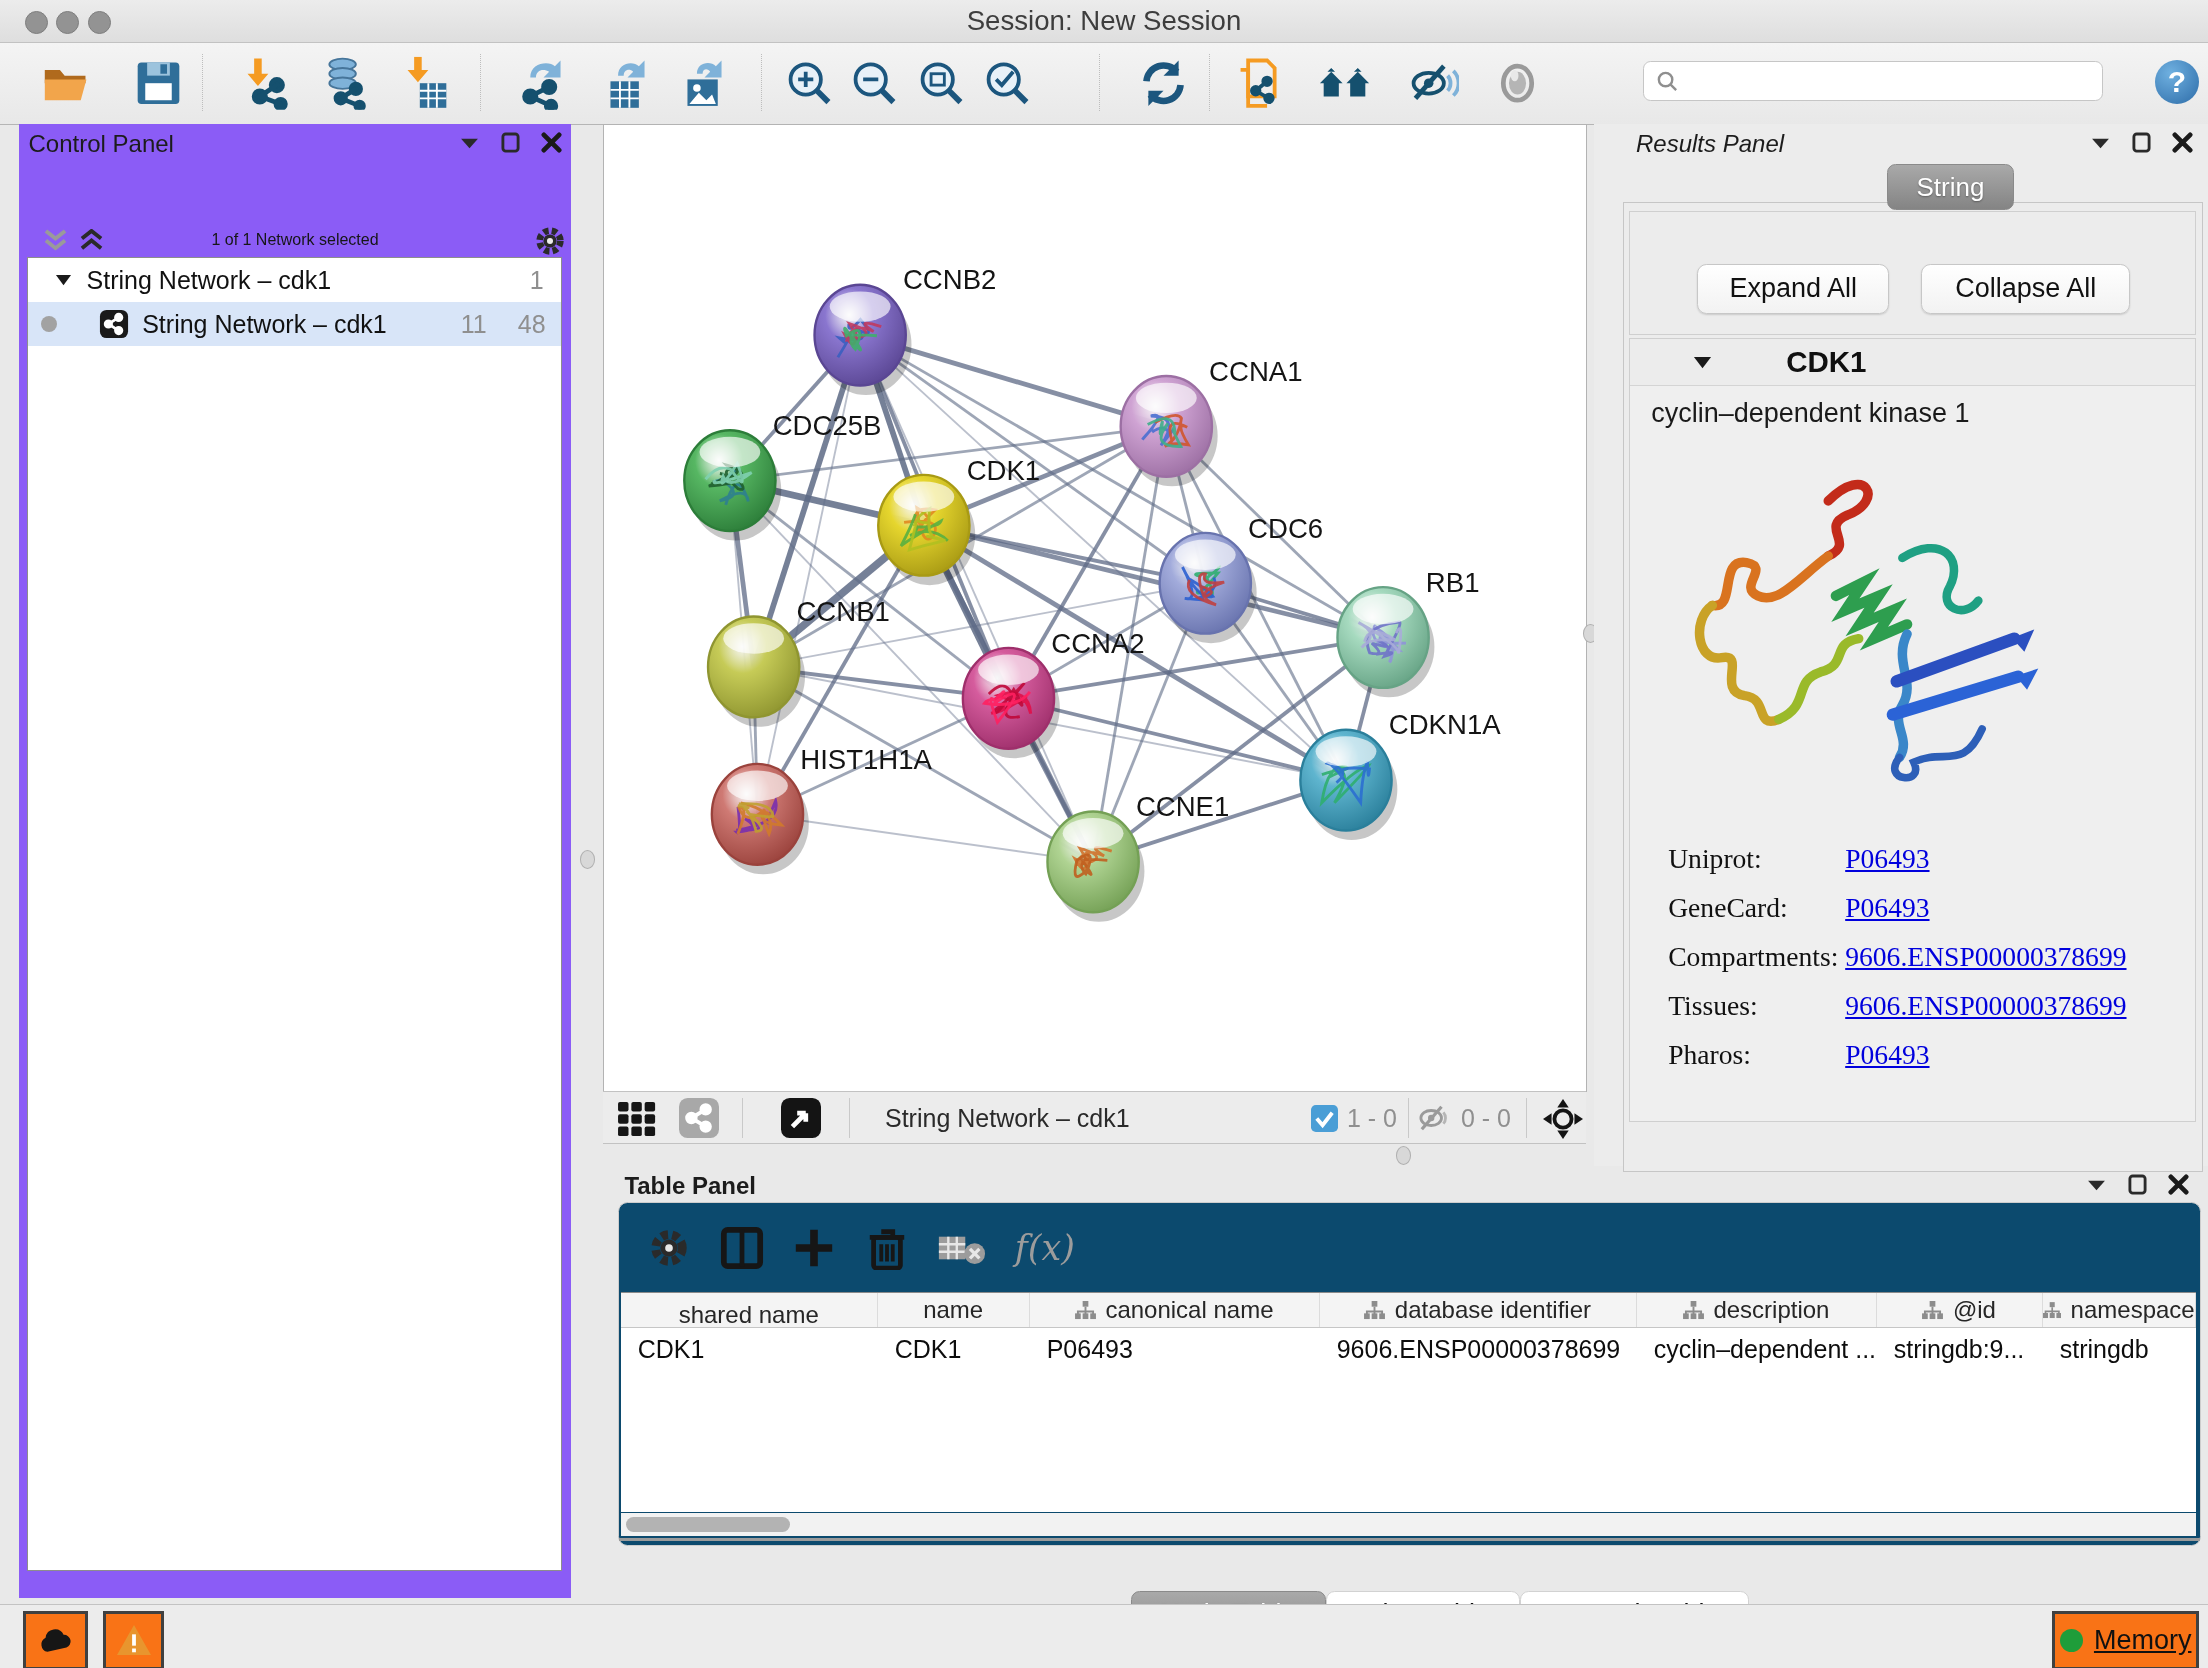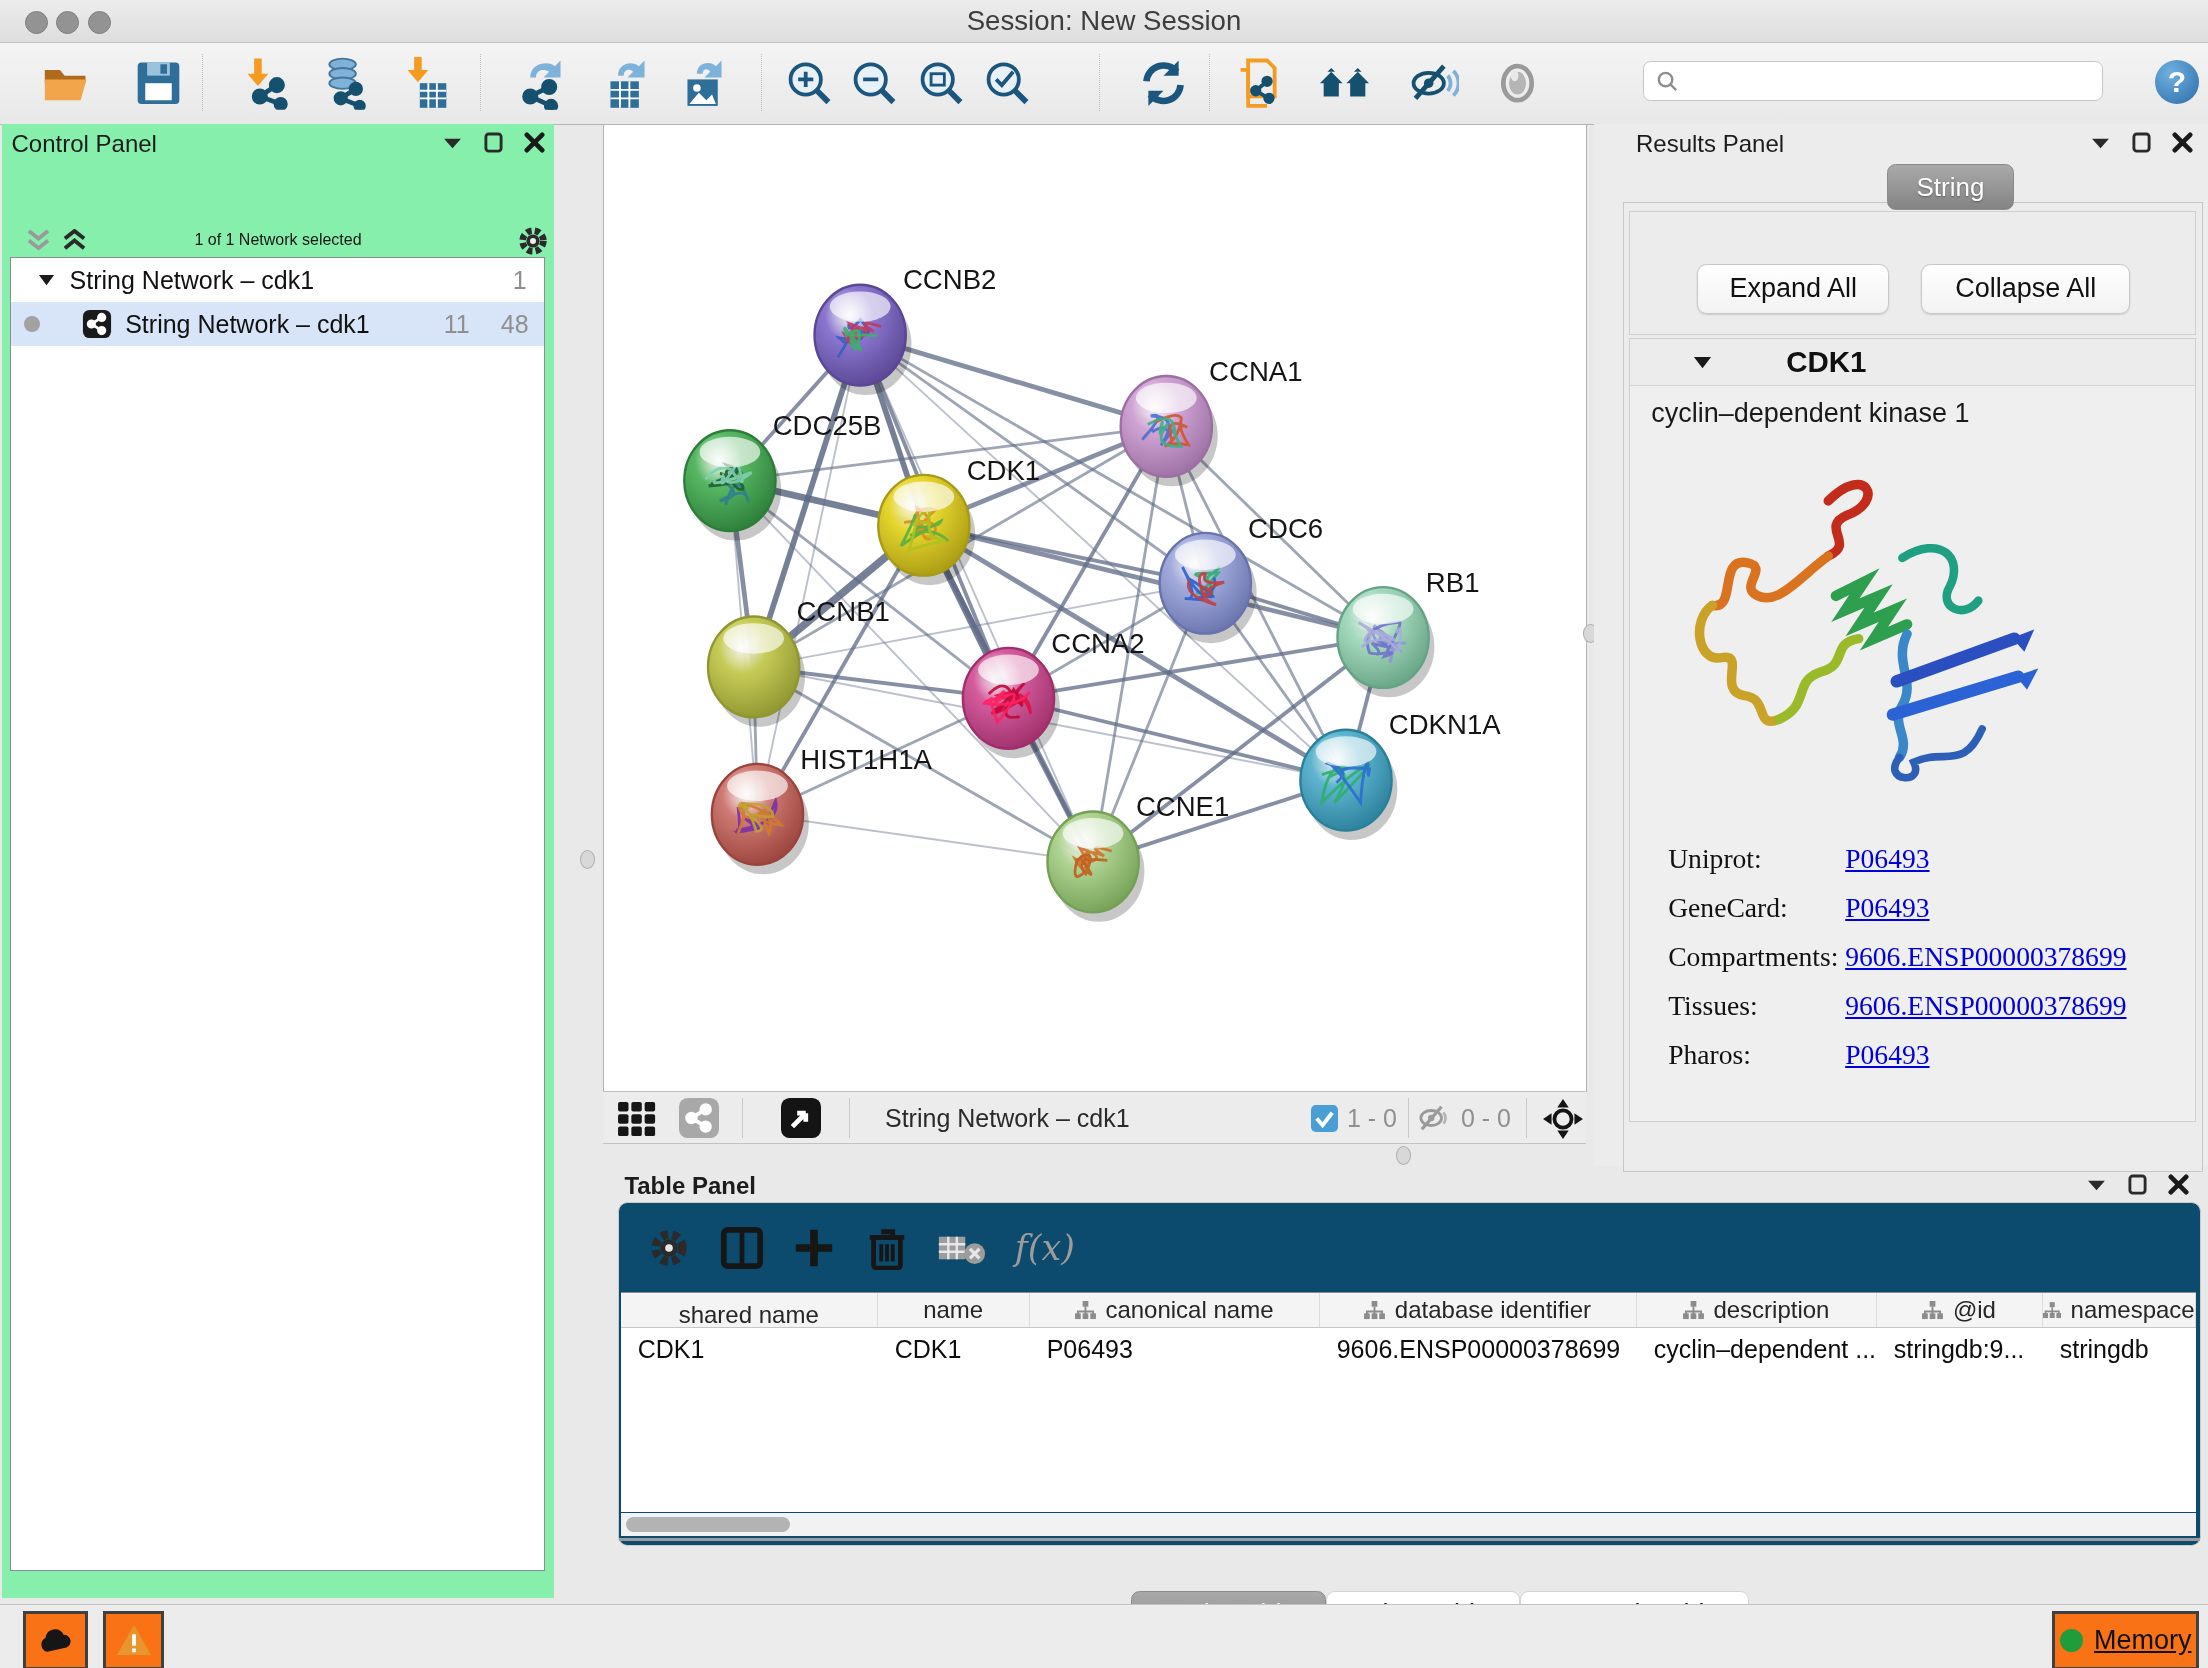--- a/index.html
+++ b/index.html
@@ -19,42 +19,42 @@
   #searchbox{left:1643px;top:18px;width:460px;height:40px;background:#fff;border:1px solid #c6c6c6;border-radius:7.6px;display:flex;align-items:center;padding-left:11.4px;box-sizing:border-box;}
   #searchbox input{border:none;outline:none;font-size:23px;width:380px;background:transparent;font-family:"Liberation Sans",sans-serif;}
   #helpbtn{left:2155px;top:17px;width:44px;height:44px;border-radius:50%;background:radial-gradient(circle at 35% 30%,#6fb0e0,#2d6ca8);color:#fff;font-size:30px;font-weight:bold;text-align:center;line-height:44px;}
 
   
   .panel-title{font-size:24px;color:#1c1c1c;}
   .phicons{display:flex;gap:21px;align-items:center;}
   .pbox{background:#ececec;border:1px solid #c6c6c6;}
 
   
-  #cp{left:2px;top:124px;width:552px;height:1474px;background:#86efac;}
+  #cp{left:19px;top:124px;width:552px;height:1474px;background:#8b5cf6;}
   #cp-title{left:9.5px;top:5.7px;}
   #cp-tabs{left:48px;top:47px;height:48px;display:flex;}
   .tabbtn{height:46px;border:1px solid #cfcfcf;background:#fff;color:#111;font-size:26px;padding:0 25px;display:flex;align-items:center;border-radius:8.6px 8.6px 8.6px 8.6px;margin-right:1.9px;}
   .tabbtn.sel{background:linear-gradient(#b3b3b3,#8e8e8e);color:#fff;border-color:#8a8a8a;text-shadow:0 1px 1.9px rgba(0,0,0,.35);}
   #cp-status{left:0;top:99px;width:552px;height:34px;}
   #cp-status-text{width:100%;text-align:center;font-size:16px;color:#161616;line-height:34px;}
   #cp-tree{left:7.6px;top:133px;width:535px;height:1314px;background:#fff;border:1.9px solid #8d8d8d;box-sizing:border-box;}
   .treerow{position:relative;height:44px;display:flex;align-items:center;font-size:25px;color:#111;}
   .treerow .cnt{color:#8f8f8f;}
   #row2{background:#d8e5f8;}
 
   
   #netview{left:603px;top:124px;width:982px;height:966px;background:#fff;border:1px solid #b3b3b3;box-sizing:content-box;}
   #netbar{left:603px;top:1091px;width:983px;height:53px;background:#ececec;border-top:1px solid #c2c2c2;border-bottom:1px solid #c2c2c2;box-sizing:border-box;}
   .nbsep{position:absolute;top:5.7px;height:40px;border-left:1px solid #c9c9c9;}
   .nbtext{font-size:25px;color:#2a2a2a;}
   .nbgray{font-size:25px;color:#8f8f8f;}
 
   
   #rp{left:1594px;top:124px;width:614px;height:1042px;background:#ececec;}
-  #rp-title{left:42px;top:5.7px;}
+  #rp-title{left:42px;top:5.7px;font-style:italic;}
   #rp-tab{left:293px;top:40px;height:44px;padding:0 28.5px;background:linear-gradient(#a9a9a9,#848484);border:1px solid #8a8a8a;border-radius:8.6px;color:#fff;font-size:26px;display:flex;align-items:center;z-index:3;text-shadow:0 1px 1.9px rgba(0,0,0,.35);}
   #rp-outer{left:28.5px;top:78px;width:578px;height:968px;}
   #rp-box1{left:5.7px;top:7.6px;width:565px;height:122px;border:1px solid #cfcfcf;background:#ececec;}
   .rbtn{position:absolute;top:52px;height:48px;background:linear-gradient(#ffffff,#f2f2f2);border:1px solid #c7c7c7;border-radius:9.5px;font-size:27px;color:#111;display:flex;align-items:center;justify-content:center;box-shadow:0 1px 1.9px rgba(0,0,0,.15);}
   #rp-box2{left:5.7px;top:135px;width:565px;height:782px;border:1px solid #cfcfcf;background:#efefef;}
   #cdk1-head{left:0;top:0;width:100%;height:46px;background:#ececec;border-bottom:1px solid #d4d4d4;display:flex;align-items:center;}
   #cdk1-name{font-size:29.5px;font-weight:bold;color:#101010;margin-left:74px;}
   #rp-desc{left:21px;top:59px;font-size:27px;color:#1a1a1a;}
   #protein{left:46px;top:103px;}
   #xl{left:38px;top:487px;font-family:"Liberation Serif",serif;}

